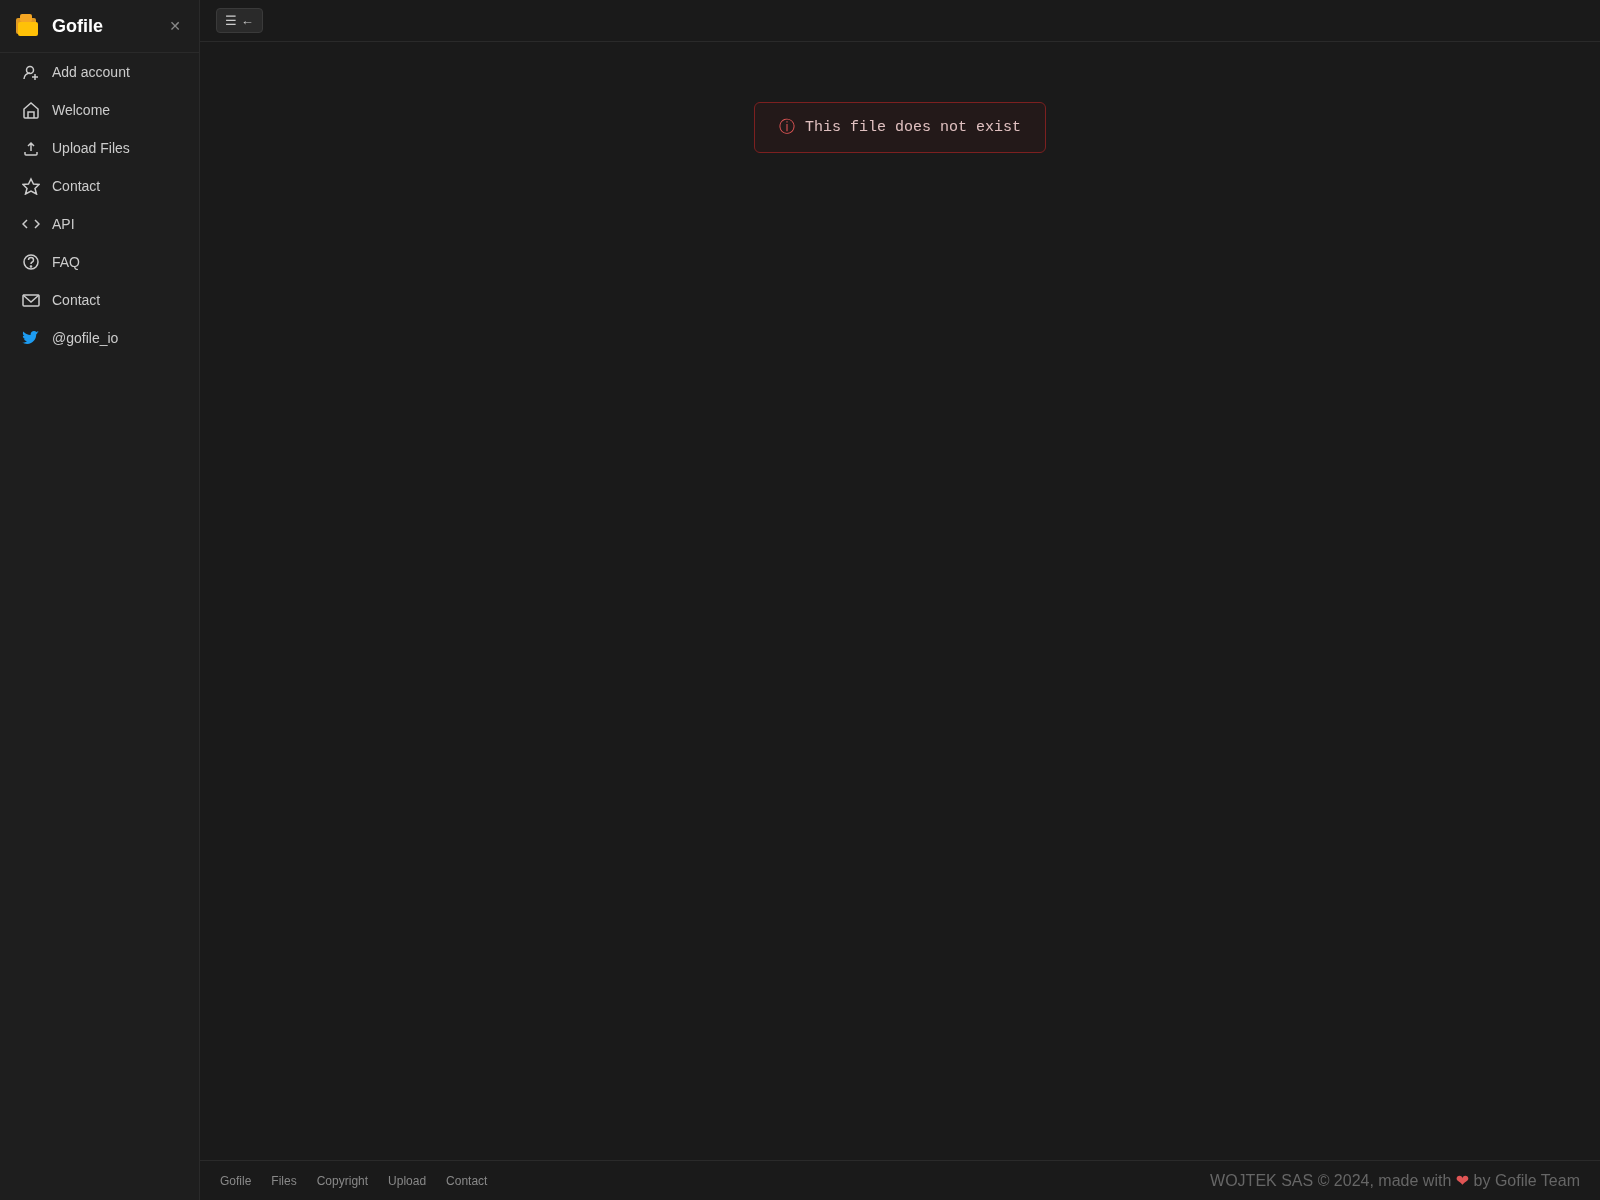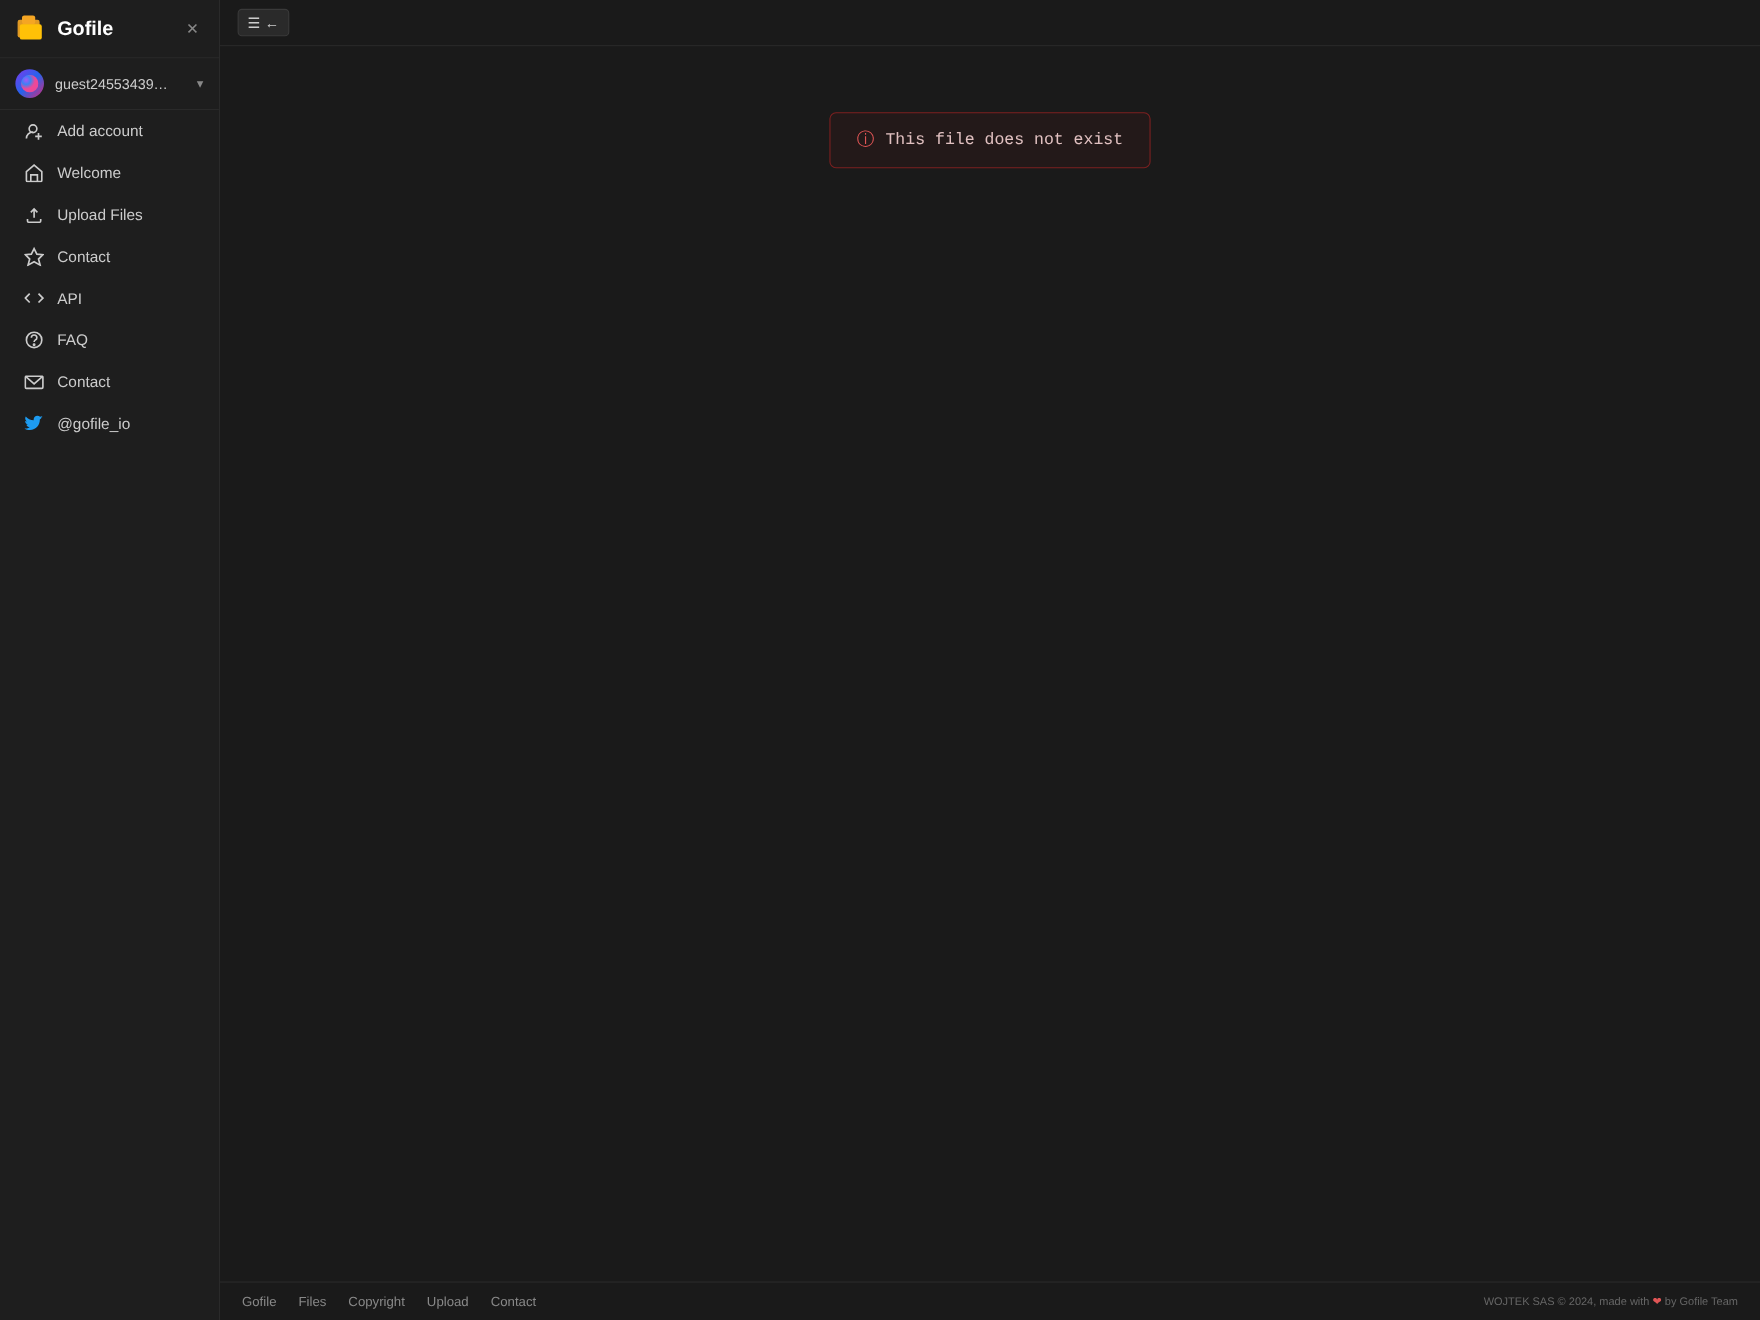--- a/index.html
+++ b/index.html
@@ -216,21 +216,21 @@
 
     .footer-link {
       color: #888;
       font-size: 12px;
       cursor: pointer;
       text-decoration: none;
     }
 
     .footer-credit {
       color: #666;
-      font-size: 10px;
+      font-size: 16px;
     }
 
     .heart {
       color: #e05555;
     }
   </style>
 </head>
 <body>
 
 <div class="sidebar">
@@ -239,36 +239,20 @@
       <svg viewBox="0 0 28 28" fill="none">
         <rect x="2" y="6" width="20" height="16" rx="2" fill="#f5a623" opacity="0.9"></rect>
         <rect x="6" y="2" width="12" height="8" rx="2" fill="#f5a623"></rect>
         <rect x="4" y="10" width="20" height="14" rx="2" fill="#ffc107"></rect>
       </svg>
     </div>
     <span class="app-title">Gofile</span>
     <div class="sidebar-close">✕</div>
   </div>
 
-  <div class="account-row">
-    <div class="account-avatar">
-      <svg width="16" height="16" viewBox="0 0 16 16" fill="none">
-        <circle cx="8" cy="8" r="8" fill="url(#avatarGrad)"></circle>
-        <defs>
-          <radialGradient id="avatarGrad" cx="30%" cy="30%">
-            <stop offset="0%" stop-color="#a855f7"></stop>
-            <stop offset="50%" stop-color="#3b82f6"></stop>
-            <stop offset="100%" stop-color="#ec4899"></stop>
-          </radialGradient>
-        </defs>
-      </svg>
-    </div>
-    <span class="account-name">guest24553439…</span>
-    <span class="account-chevron">▾</span>
-  </div>
 
   <div class="nav-item">
     <div class="nav-icon">
       <svg viewBox="0 0 18 18" fill="none" stroke="currentColor" stroke-width="1.5">
         <circle cx="8" cy="7" r="3.5"></circle>
         <path d="M2 16c0-3.3 2.7-6 6-6"></path>
         <line x1="13" y1="11" x2="13" y2="17"></line>
         <line x1="10" y1="14" x2="16" y2="14"></line>
       </svg>
     </div>

